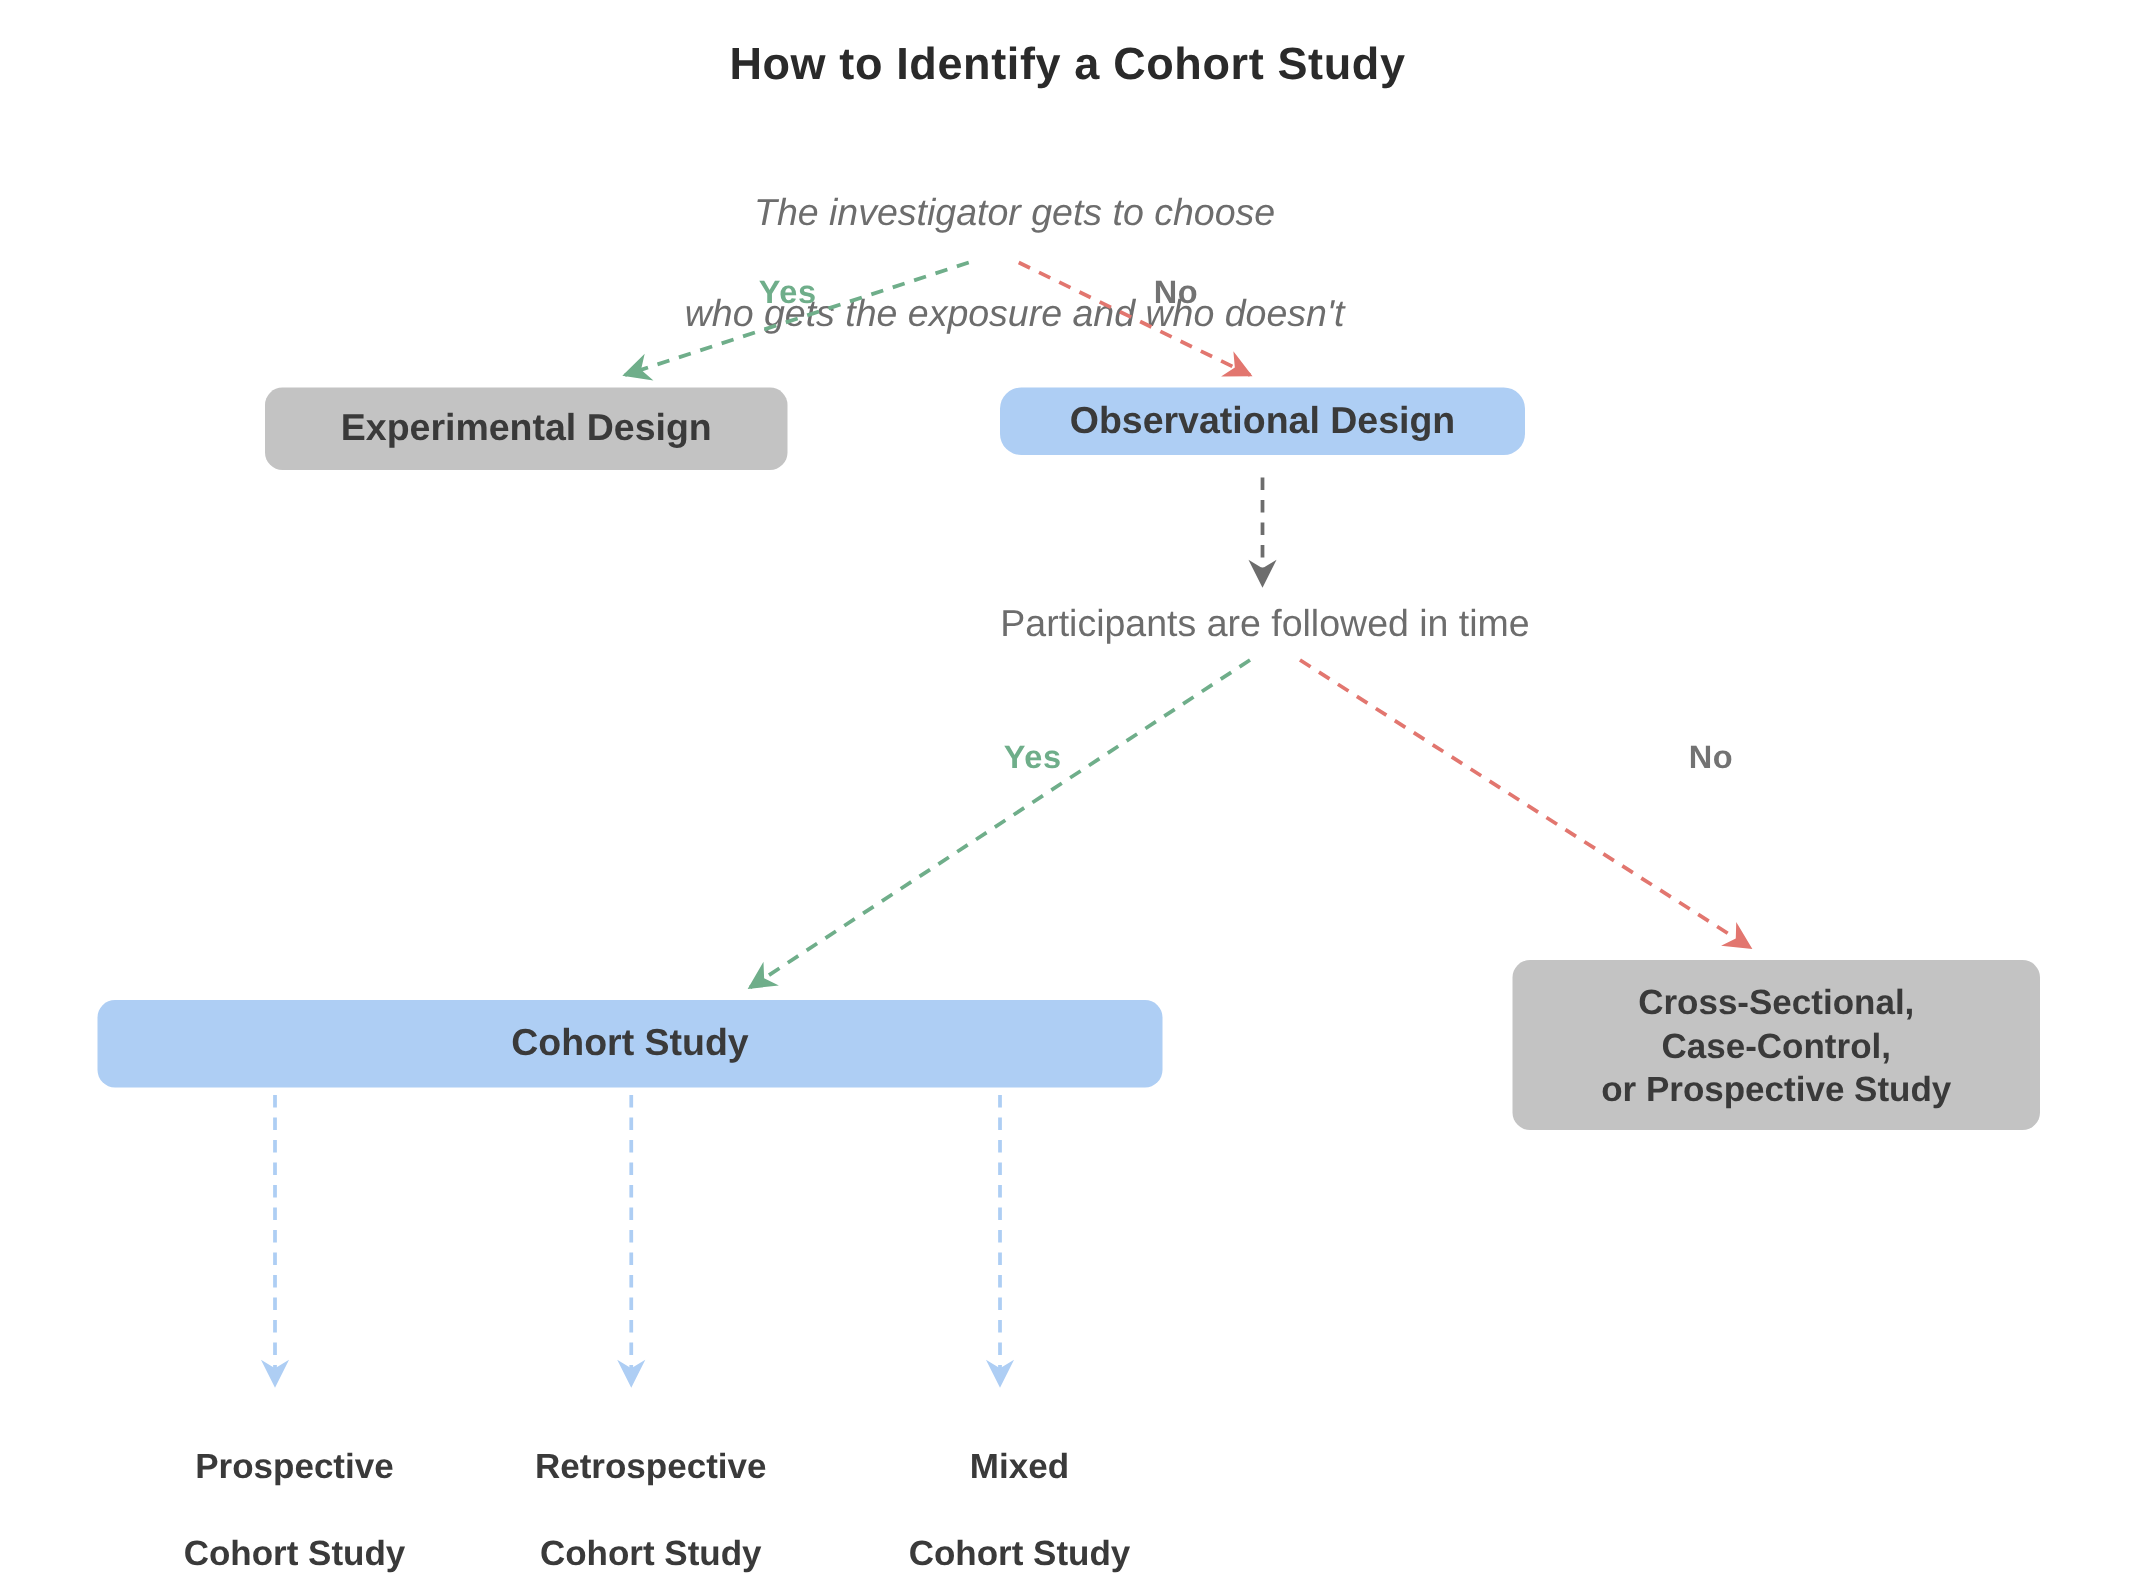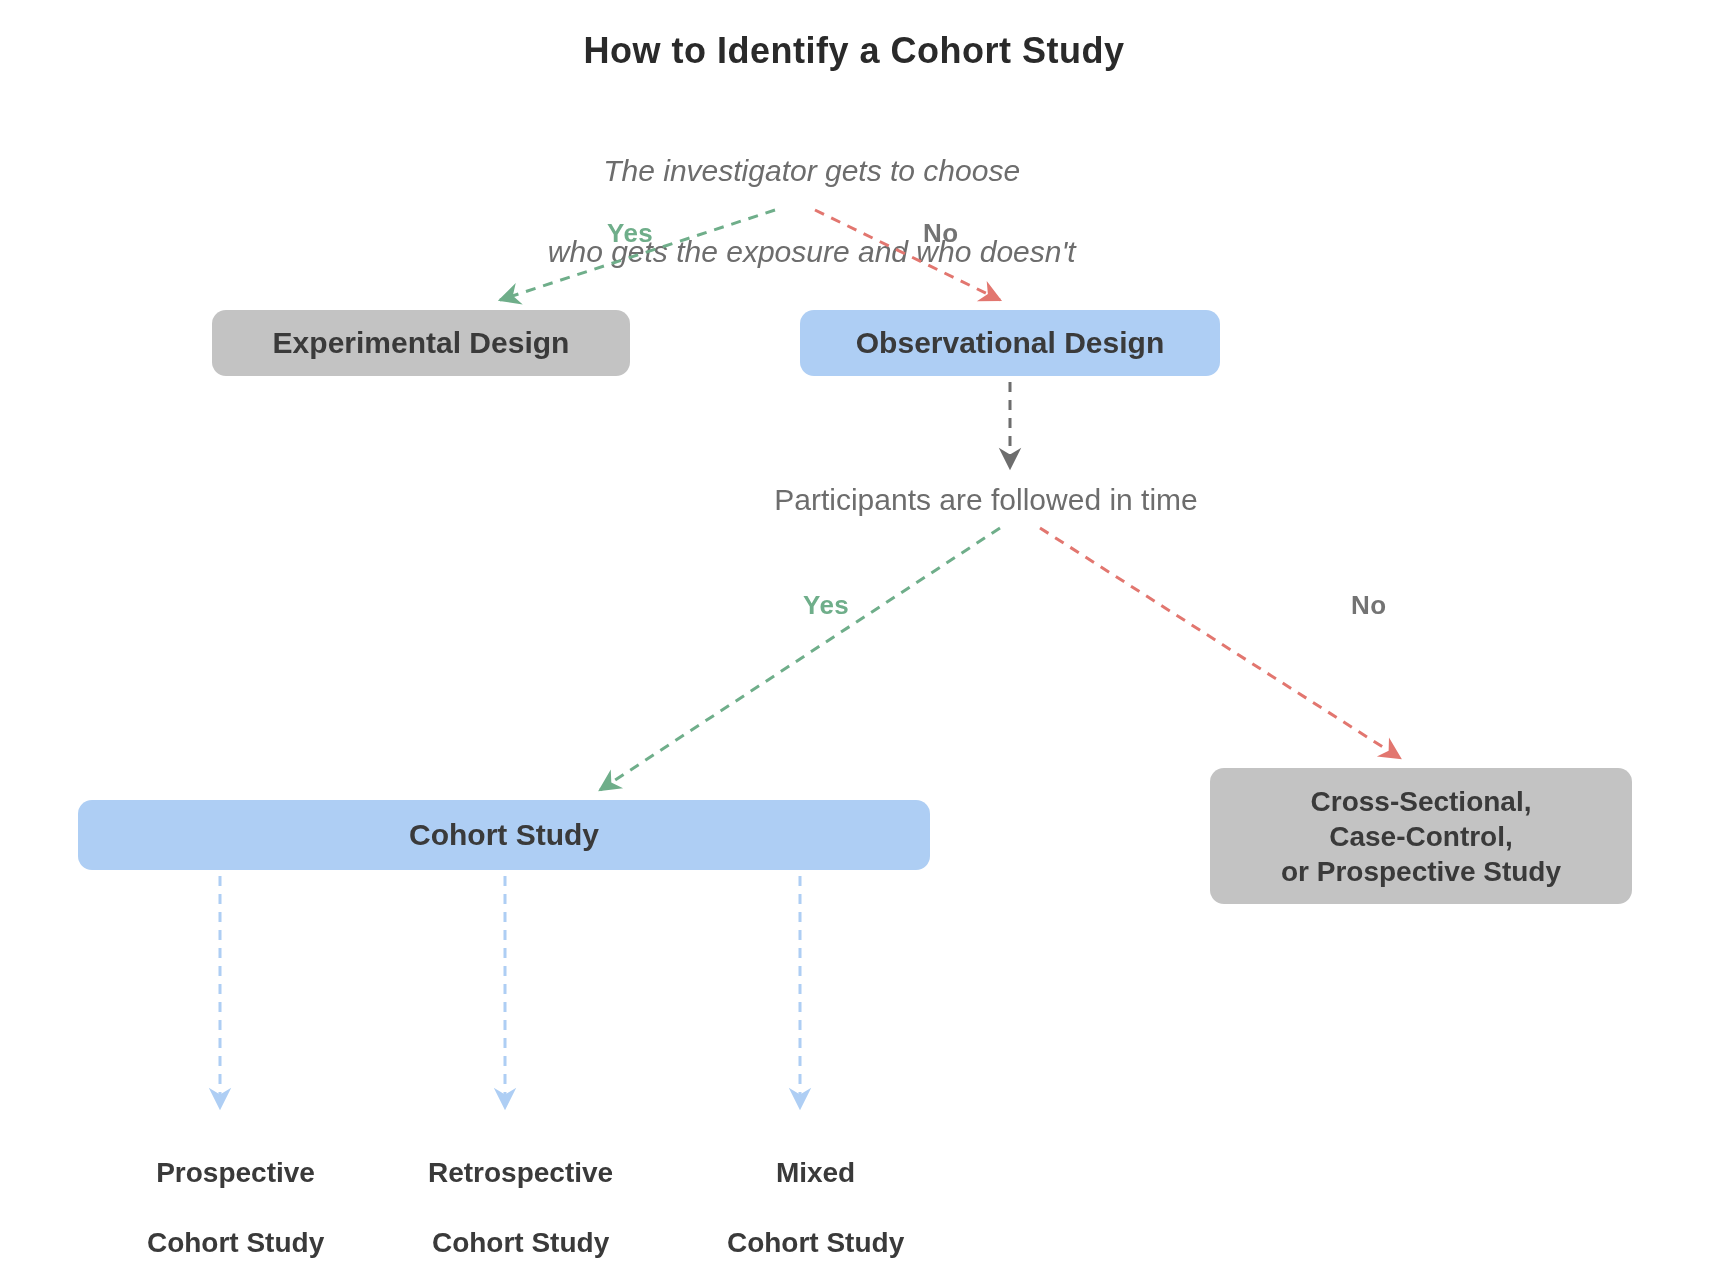--- a/index.html
+++ b/index.html
@@ -88,25 +88,25 @@
     <span>who gets the exposure and who doesn't</span>
   </div>
 
   <div class="edge-label yes" style="left:596px; top:218px;">Yes</div>
   <div class="edge-label no" style="left:912px; top:218px;">No</div>
 
   <div class="node gray" style="left:212px; top:310px; width:418px; height:66px;">
     <span>Experimental Design</span>
   </div>
 
-  <div class="node blue" style="left:800px; top:310px; width:420px; height:66px;">
+  <div class="node blue" style="left:800px; top:310px; width:420px; height:54px;border-radius:17px;">
     <span>Observational Design</span>
   </div>
 
-  <div class="question" style="left:706px; top:480px; width:560px;">Participants are followed in time</div>
+  <div class="question" style="left:732px; top:480px; width:560px;">Participants are followed in time</div>
 
   <div class="edge-label yes" style="left:792px; top:590px;">Yes</div>
   <div class="edge-label no" style="left:1340px; top:590px;">No</div>
 
   <div class="node blue" style="left:78px; top:800px; width:852px; height:70px;">
     <span>Cohort Study</span>
   </div>
 
   <div class="node gray" style="left:1210px; top:768px; width:422px; height:136px; font-size:28px;">
     <div>

